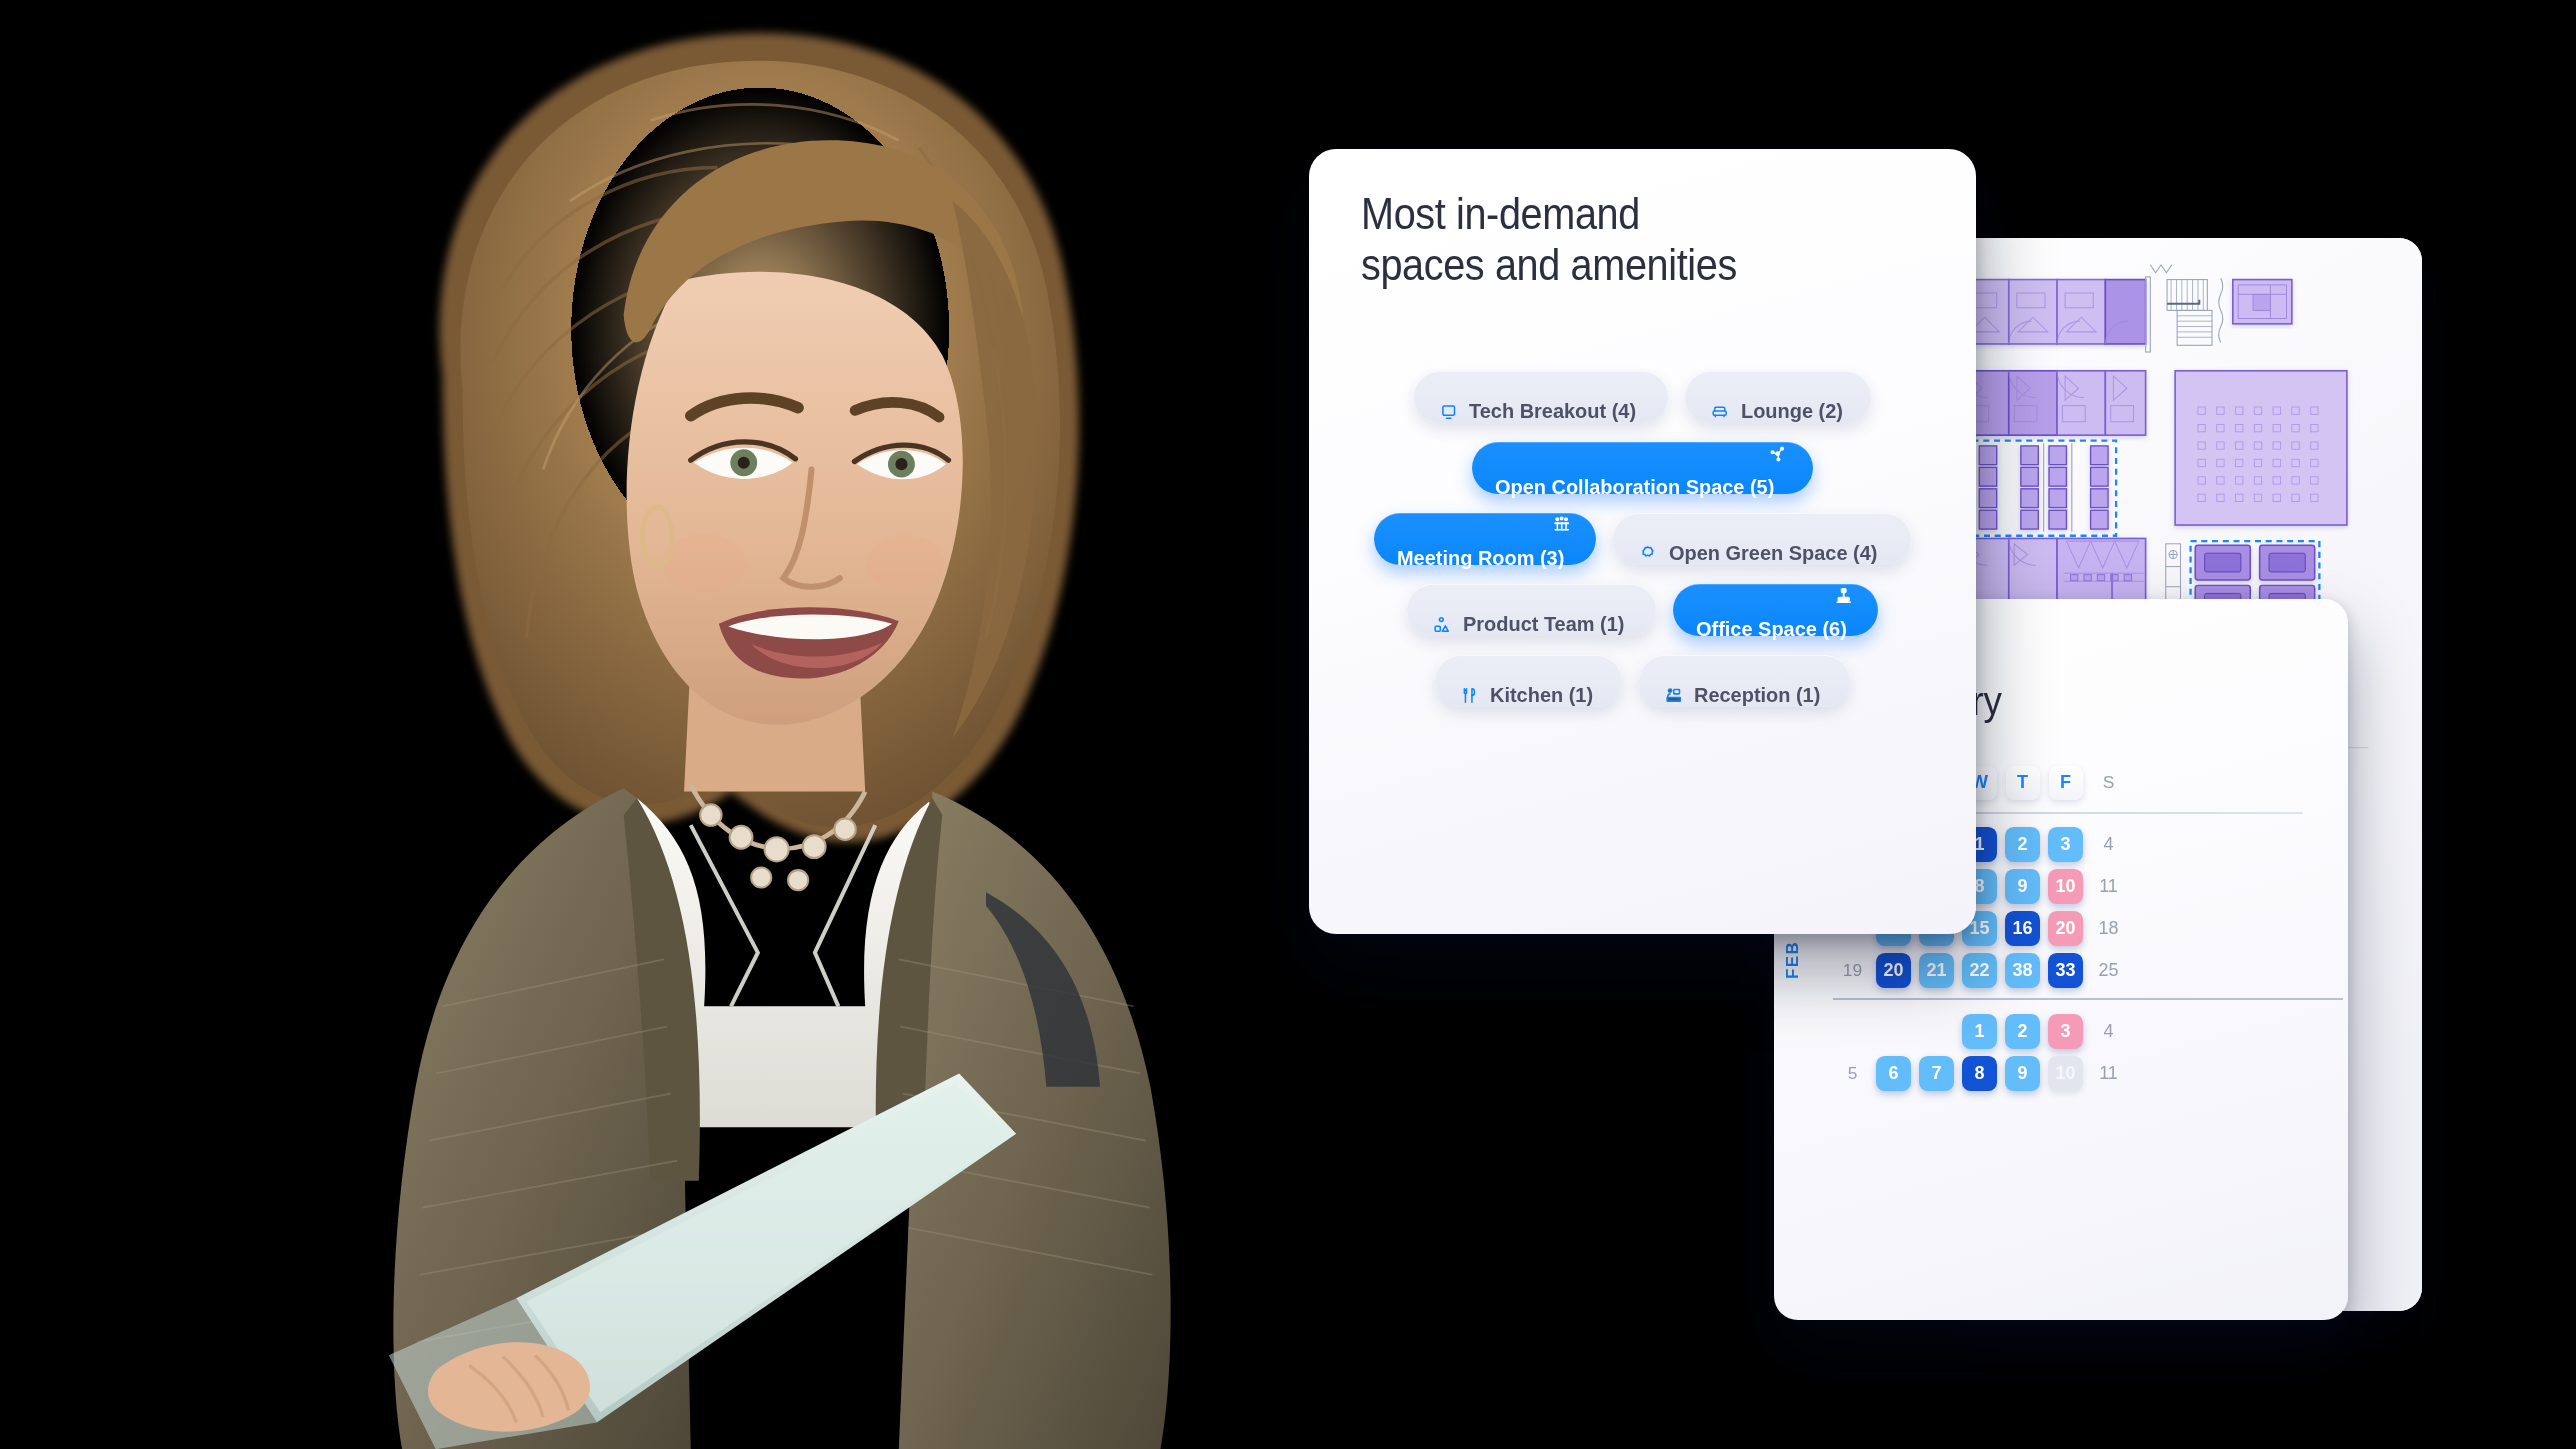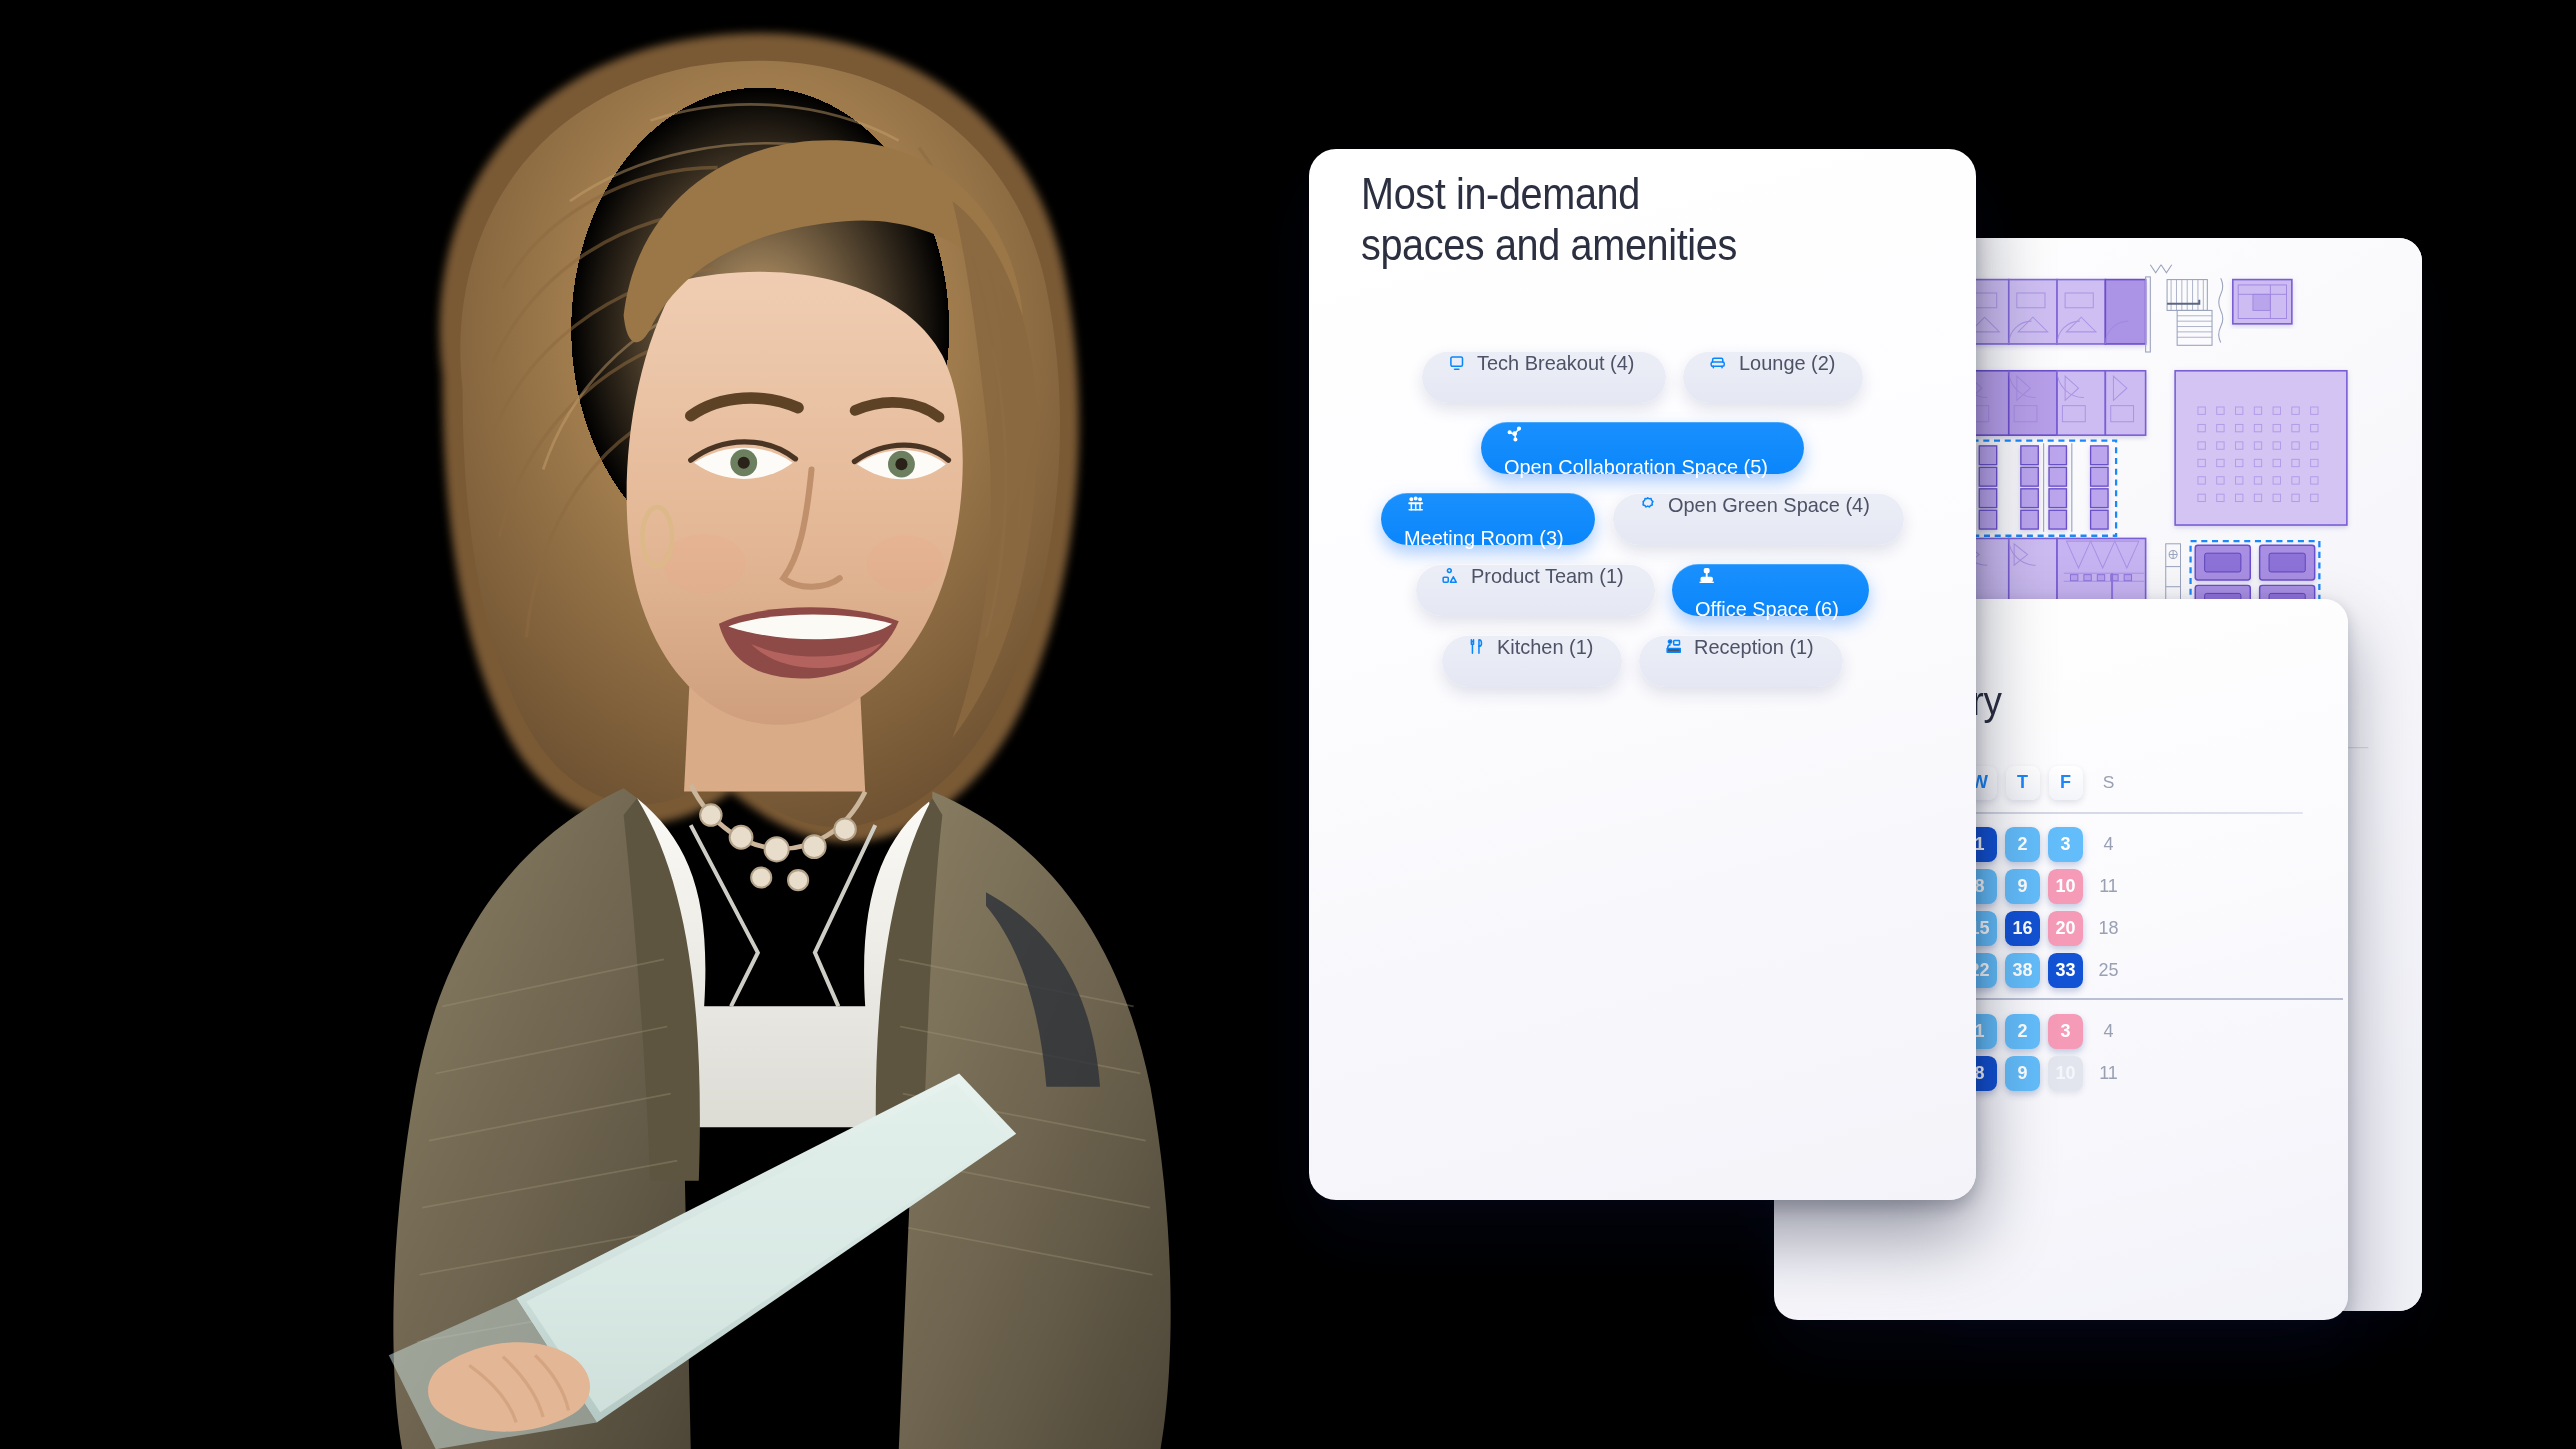--- a/index.html
+++ b/index.html
@@ -90,44 +90,44 @@
   .c-none { background: transparent; color: #9aa0b4; font-weight: 500; box-shadow:none; }
   #feb-label {
     position: absolute; left: 9.4px; top: 182px;
     writing-mode: vertical-rl; transform: rotate(180deg);
     font-size: 17px; font-weight: 700; letter-spacing: 1.3px; color: #1a87fb;
   }
   .cal-divider-strong { height:2px; background:#b9c0d4; width:510px; margin:6.7px 0 0 0; }
 
   
   #main-card {
-    position: absolute; left: 1309px; top: 149px; width: 667px; height: 1051px;
+    position: absolute; left: 1309px; top: 149px; width: 667px; height: 785px;
     background: linear-gradient(165deg,#ffffff 0%, #fdfdff 40%, #f3f3f9 100%);
     border-radius: 27px;
     box-shadow: 0 34px 74px rgba(8,12,35,.42), 0 6.7px 17.4px rgba(8,12,35,.22);
-    padding: 20px 52px 0 52px;
+    padding: 40px 52px 0 52px;
   }
   #main-title {
     font-family: "Liberation Sans", sans-serif;
     font-weight: 300;
     font-size: 44px;
     line-height: 1.15;
     letter-spacing: -0.4px;
     color: #2b2f40;
     white-space: pre-line;
     transform: scaleX(.90);
     transform-origin: left top;
   }
   #pill-rows { margin-top: 81px; display: flex; flex-direction: column; gap: 19px; }
   .pill-row { display: flex; justify-content: center; gap: 17.4px; }
   .pill {
-    display: inline-flex; align-items: flex-start; gap: 9.4px;
+    display: inline-flex; align-items: flex-end; gap: 9.4px;
     height: 52px; padding: 0 23px;
     border-radius: 27px;
-    font-size: 21px; font-weight: 400;
+    font-size: 21px; font-weight: 700;
     white-space: nowrap;
   }
   .pill.inactive {
     background: linear-gradient(180deg,#eceef7 0%, #e5e8f3 100%);
     color: #4d5266;
     box-shadow: 0 6.7px 14.8px rgba(40,50,100,.13), inset 0 0.7px 0 rgba(255,255,255,.8);
   }
   .pill.active {
     background: linear-gradient(180deg,#1a90fd 0%, #0a86fb 100%);
     color: #ffffff;

